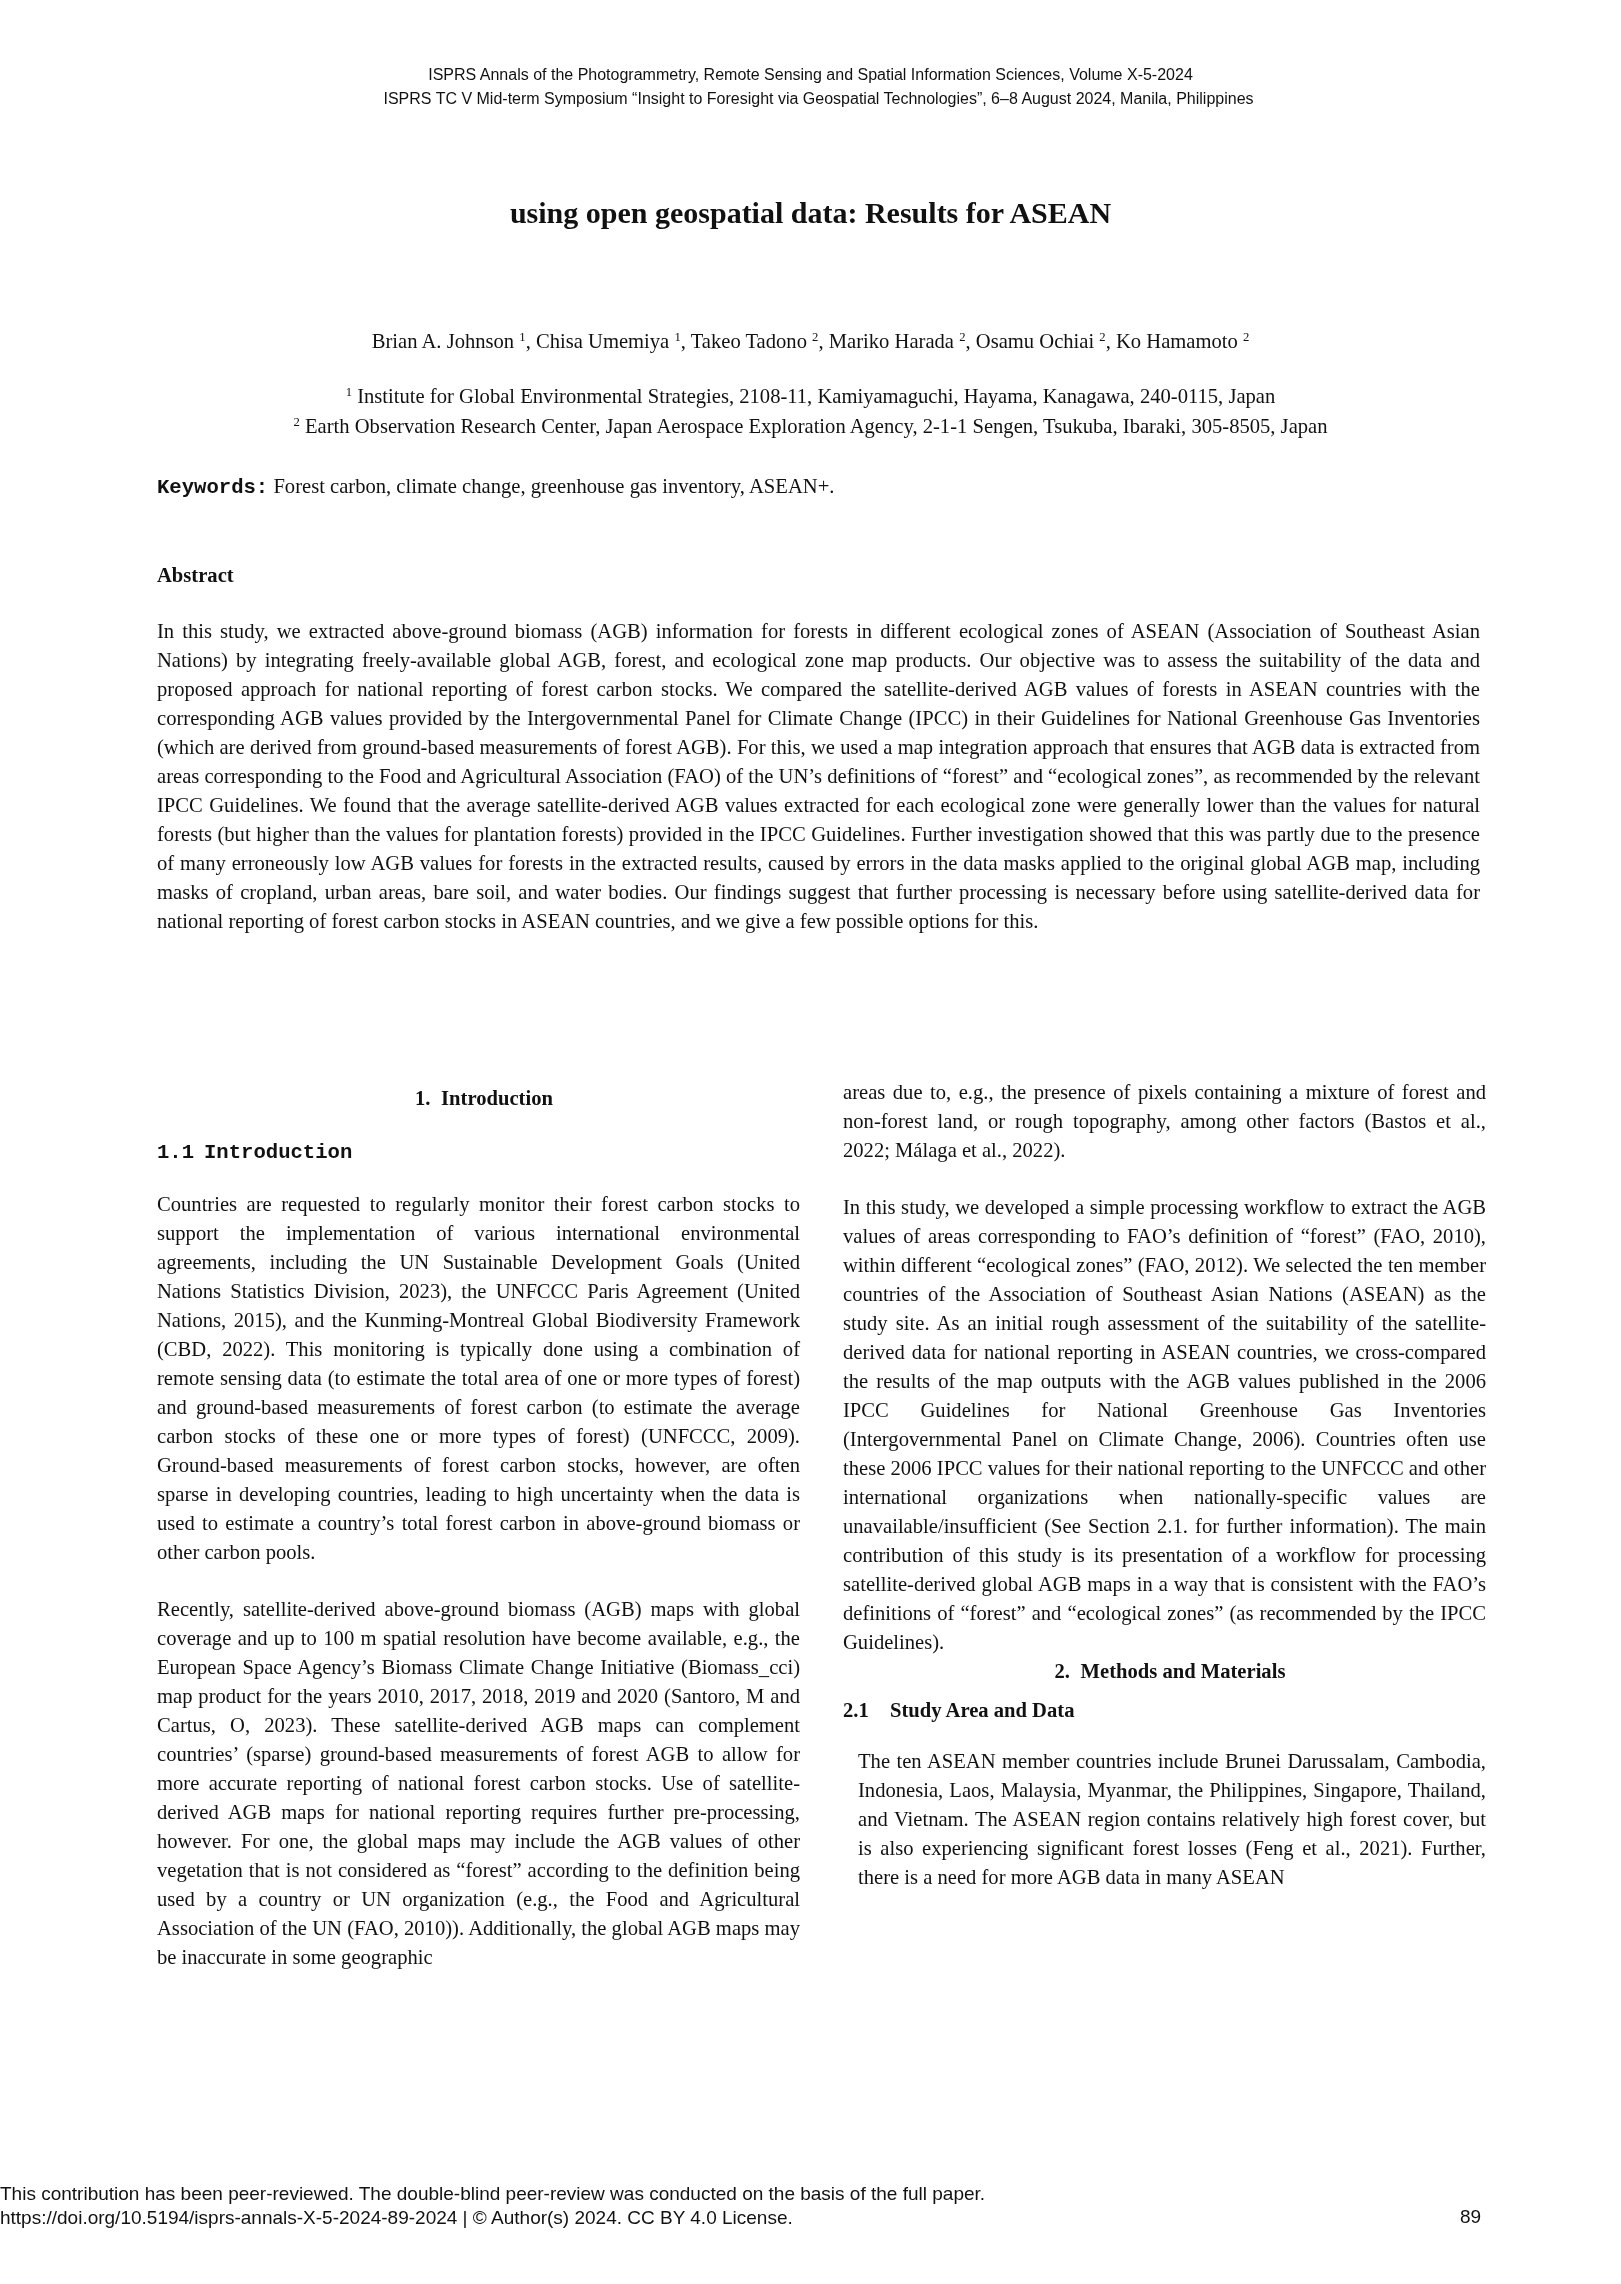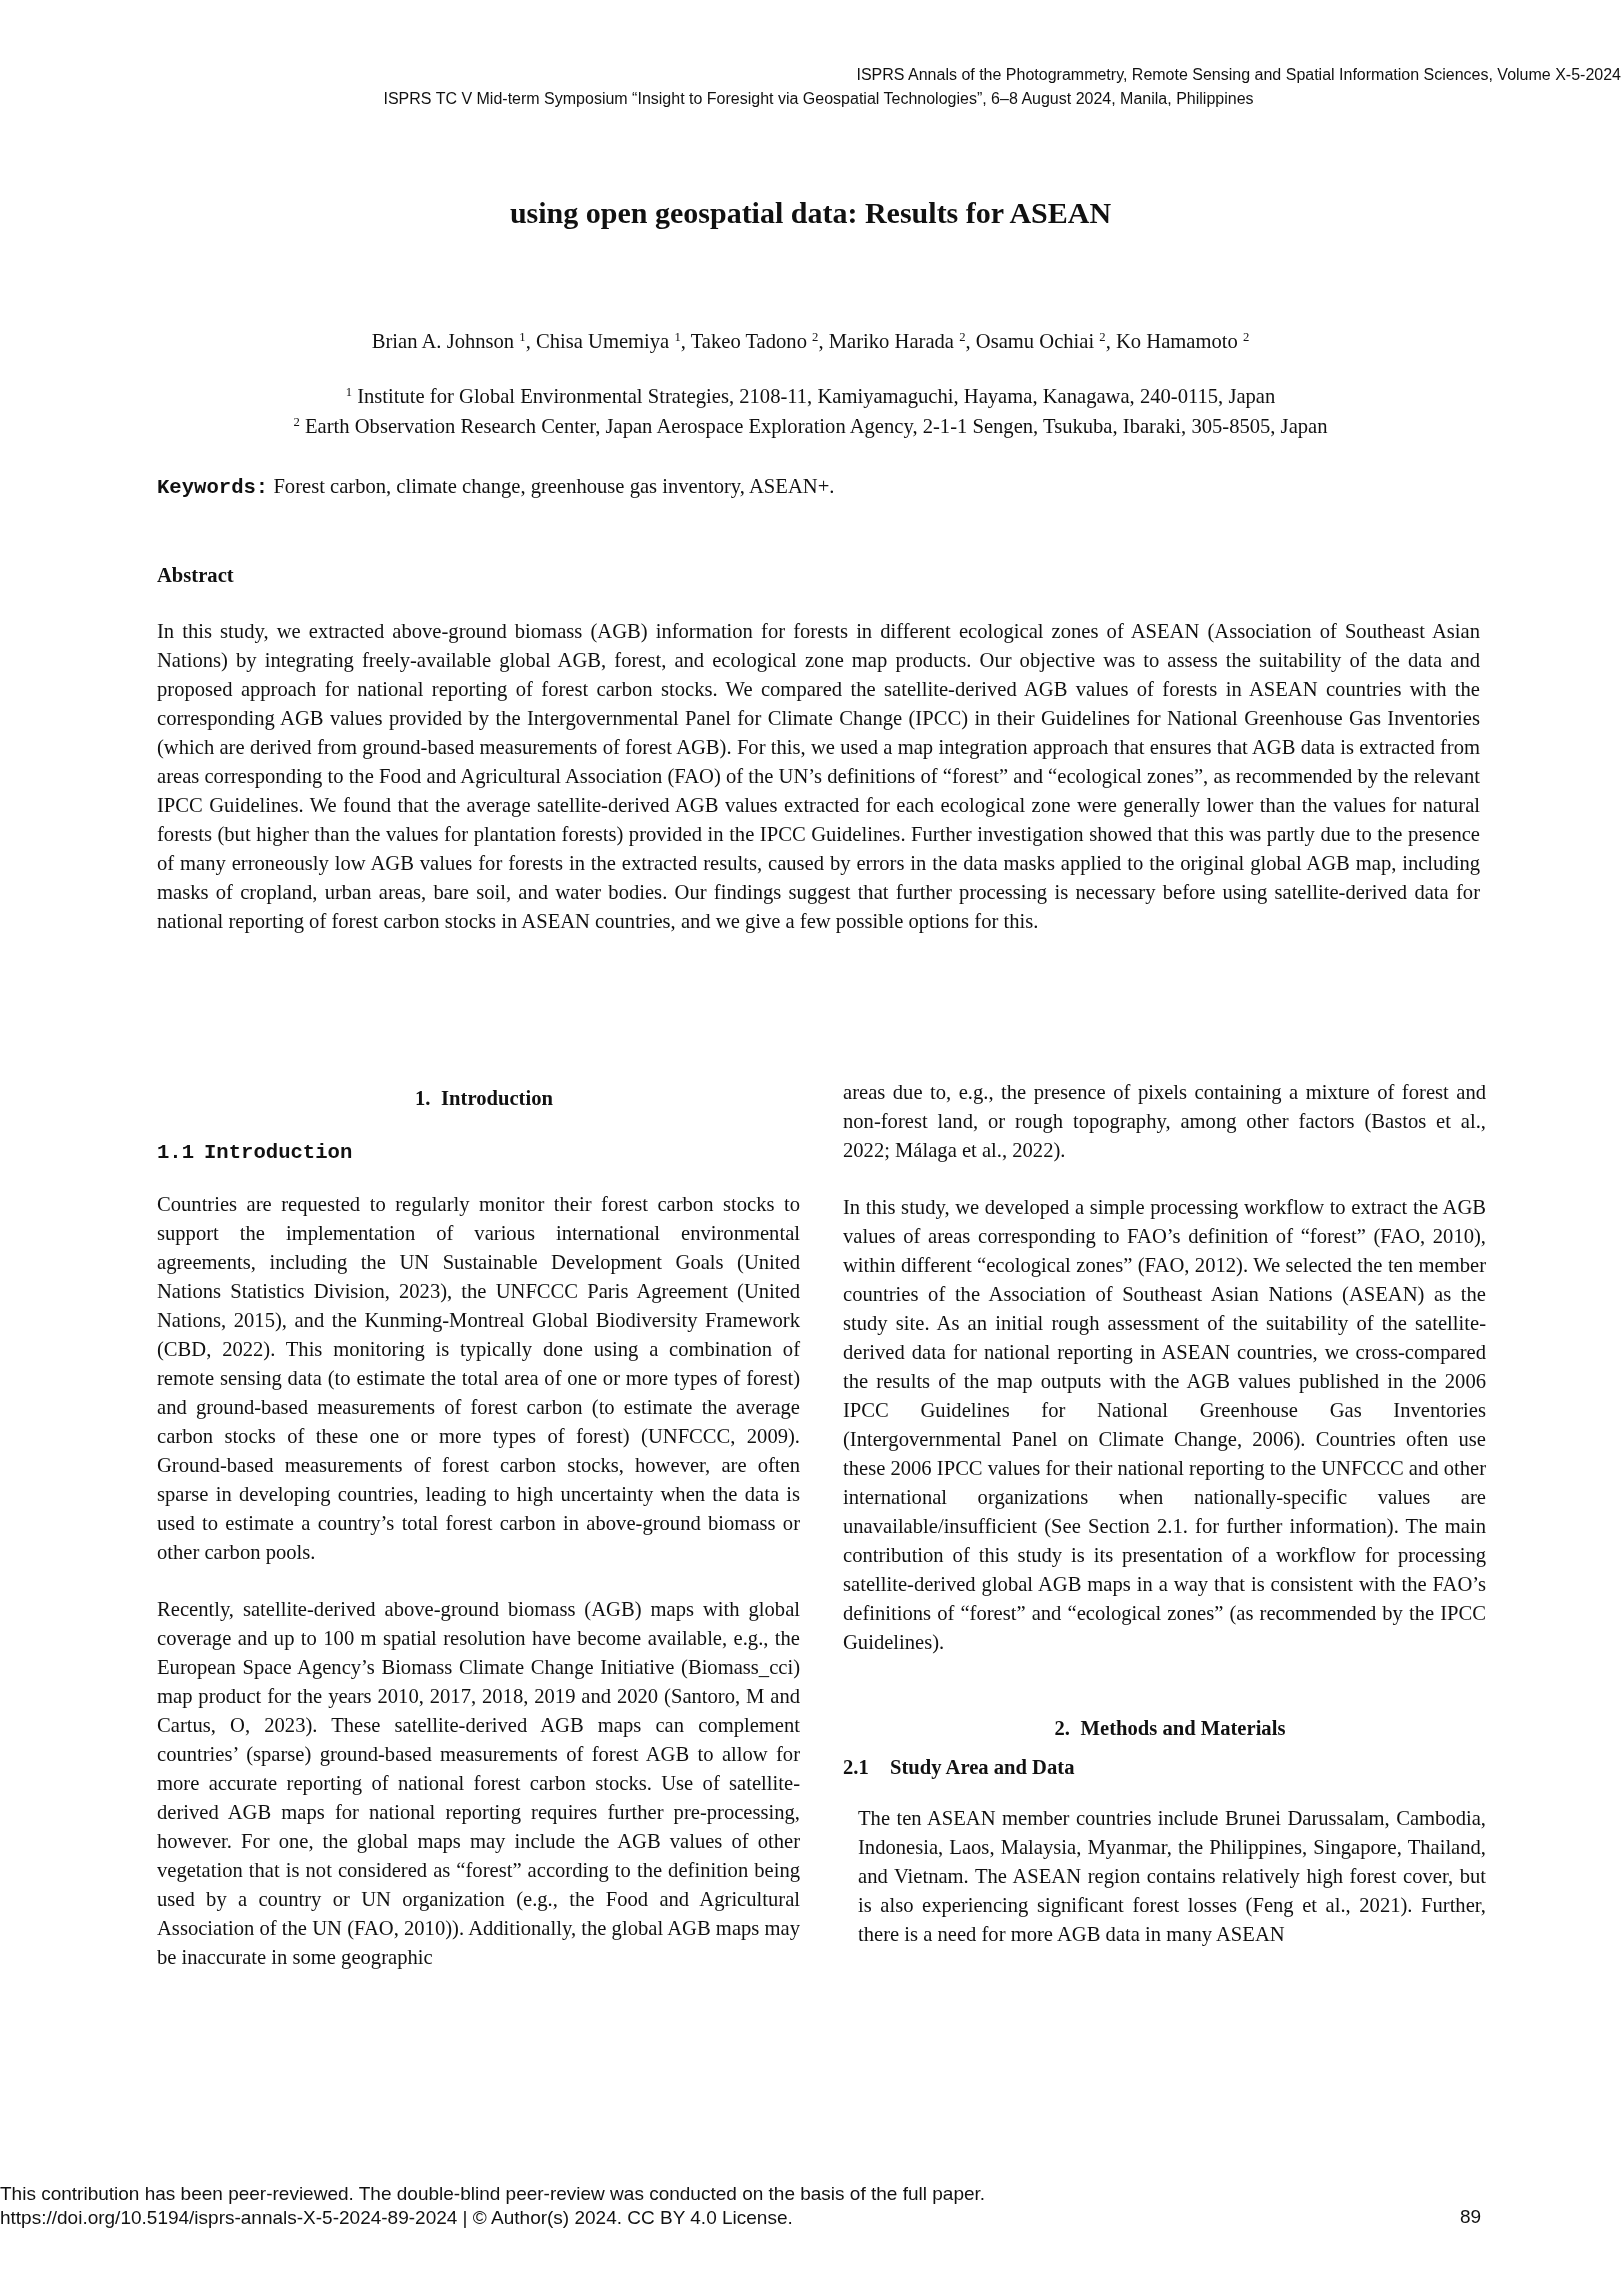--- a/index.html
+++ b/index.html
@@ -1,19 +1,19 @@
 <!DOCTYPE html>
 <html><head>
 <meta charset="utf-8">
 <style>
   html, body { margin: 0; padding: 0; background: #ffffff; }
   body { width: 1621px; height: 2285px; position: relative; overflow: hidden; color: #111; }
   .sans { font-family: "Liberation Sans", sans-serif; }
   .serif { font-family: "Liberation Serif", serif; }
-  #h1 { position: absolute; top: 66px; left: 0; width: 1621px; text-align: right; }
+  #h1 { position: absolute; top: 66px; left: 0; width: 1621px; text-align: center; }
   #h2 { position: absolute; top: 90px; left: 0; width: 1621px; text-align: center; padding-left: 8px; }
 
   .title { position: absolute; top: 194px; left: 147px; width: 1327px; text-align: center;
            font-size: 30px; line-height: 38px; font-weight: bold; }
 
   .authors { position: absolute; top: 330px; left: 147px; width: 1327px; text-align: center; font-size: 20.6px; }
   .authors sup, .affil sup { font-size: 12.7px; vertical-align: 6.9px; line-height: 0; }
 
   .affil { position: absolute; left: 147px; width: 1327px; text-align: center; font-size: 20.6px; }
   #affil1 { top: 385px; }
@@ -68,21 +68,21 @@
 <div id="left-col" class="col serif">
   <p class="sec-h"><span class="num">1.</span><span>Introduction</span></p>
   <p class="sub-h" style="margin-top:25px;font-family:Liberation Mono, monospace;"><span class="num">1.1</span><span>Introduction</span></p>
   <p style="margin-top:22.5px;">Countries are requested to regularly monitor their forest carbon stocks to support the implementation of various international environmental agreements, including the UN Sustainable Development Goals (United Nations Statistics Division, 2023), the UNFCCC Paris Agreement (United Nations, 2015), and the Kunming-Montreal Global Biodiversity Framework (CBD, 2022). This monitoring is typically done using a combination of remote sensing data (to estimate the total area of one or more types of forest) and ground-based measurements of forest carbon (to estimate the average carbon stocks of these one or more types of forest) (UNFCCC, 2009). Ground-based measurements of forest carbon stocks, however, are often sparse in developing countries, leading to high uncertainty when the data is used to estimate a country’s total forest carbon in above-ground biomass or other carbon pools.</p>
   <p style="margin-top:28px;">Recently, satellite-derived above-ground biomass (AGB) maps with global coverage and up to 100 m spatial resolution have become available, e.g., the European Space Agency’s Biomass Climate Change Initiative (Biomass_cci) map product for the years 2010, 2017, 2018, 2019 and 2020 (Santoro, M and Cartus, O, 2023). These satellite-derived AGB maps can complement countries’ (sparse) ground-based measurements of forest AGB to allow for more accurate reporting of national forest carbon stocks. Use of satellite-derived AGB maps for national reporting requires further pre-processing, however. For one, the global maps may include the AGB values of other vegetation that is not considered as “forest” according to the definition being used by a country or UN organization (e.g., the Food and Agricultural Association of the UN (FAO, 2010)). Additionally, the global AGB maps may be inaccurate in some geographic</p>
 </div>
 
 <div id="right-col" class="col serif">
   <p style="margin-top:-5.9px;">areas due to, e.g., the presence of pixels containing a mixture of forest and non-forest land, or rough topography, among other factors (Bastos et al., 2022; Málaga et al., 2022).</p>
   <p style="margin-top:28px;">In this study, we developed a simple processing workflow to extract the AGB values of areas corresponding to FAO’s definition of “forest” (FAO, 2010), within different “ecological zones” (FAO, 2012). We selected the ten member countries of the Association of Southeast Asian Nations (ASEAN) as the study site. As an initial rough assessment of the suitability of the satellite-derived data for national reporting in ASEAN countries, we cross-compared the results of the map outputs with the AGB values published in the 2006 IPCC Guidelines for National Greenhouse Gas Inventories (Intergovernmental Panel on Climate Change, 2006). Countries often use these 2006 IPCC values for their national reporting to the UNFCCC and other international organizations when nationally-specific values are unavailable/insufficient (See Section 2.1. for further information). The main contribution of this study is its presentation of a workflow for processing satellite-derived global AGB maps in a way that is consistent with the FAO’s definitions of “forest” and “ecological zones” (as recommended by the IPCC Guidelines).</p>
-  <p class="sec-h" style="margin-top:57px;"><span class="num">2.</span><span>Methods and Materials</span></p>
+  <p class="sec-h" style=""><span class="num">2.</span><span>Methods and Materials</span></p>
   <p class="sub-h" style="margin-top:9.8px;"><span class="num">2.1</span><span>Study Area and Data</span></p>
   <p style="margin-top:22.5px;margin-left:15px;">The ten ASEAN member countries include Brunei Darussalam, Cambodia, Indonesia, Laos, Malaysia, Myanmar, the Philippines, Singapore, Thailand, and Vietnam. The ASEAN region contains relatively high forest cover, but is also experiencing significant forest losses (Feng et al., 2021). Further, there is a need for more AGB data in many ASEAN</p>
 </div>
 
 <div id="f1" class="footer sans">This contribution has been peer-reviewed. The double-blind peer-review was conducted on the basis of the full paper.</div>
 <div id="f2" class="footer sans">https://doi.org/10.5194/isprs-annals-X-5-2024-89-2024 | © Author(s) 2024. CC BY 4.0 License.</div>
 <div class="pagenum sans">89</div>
 
 
 </body></html>

